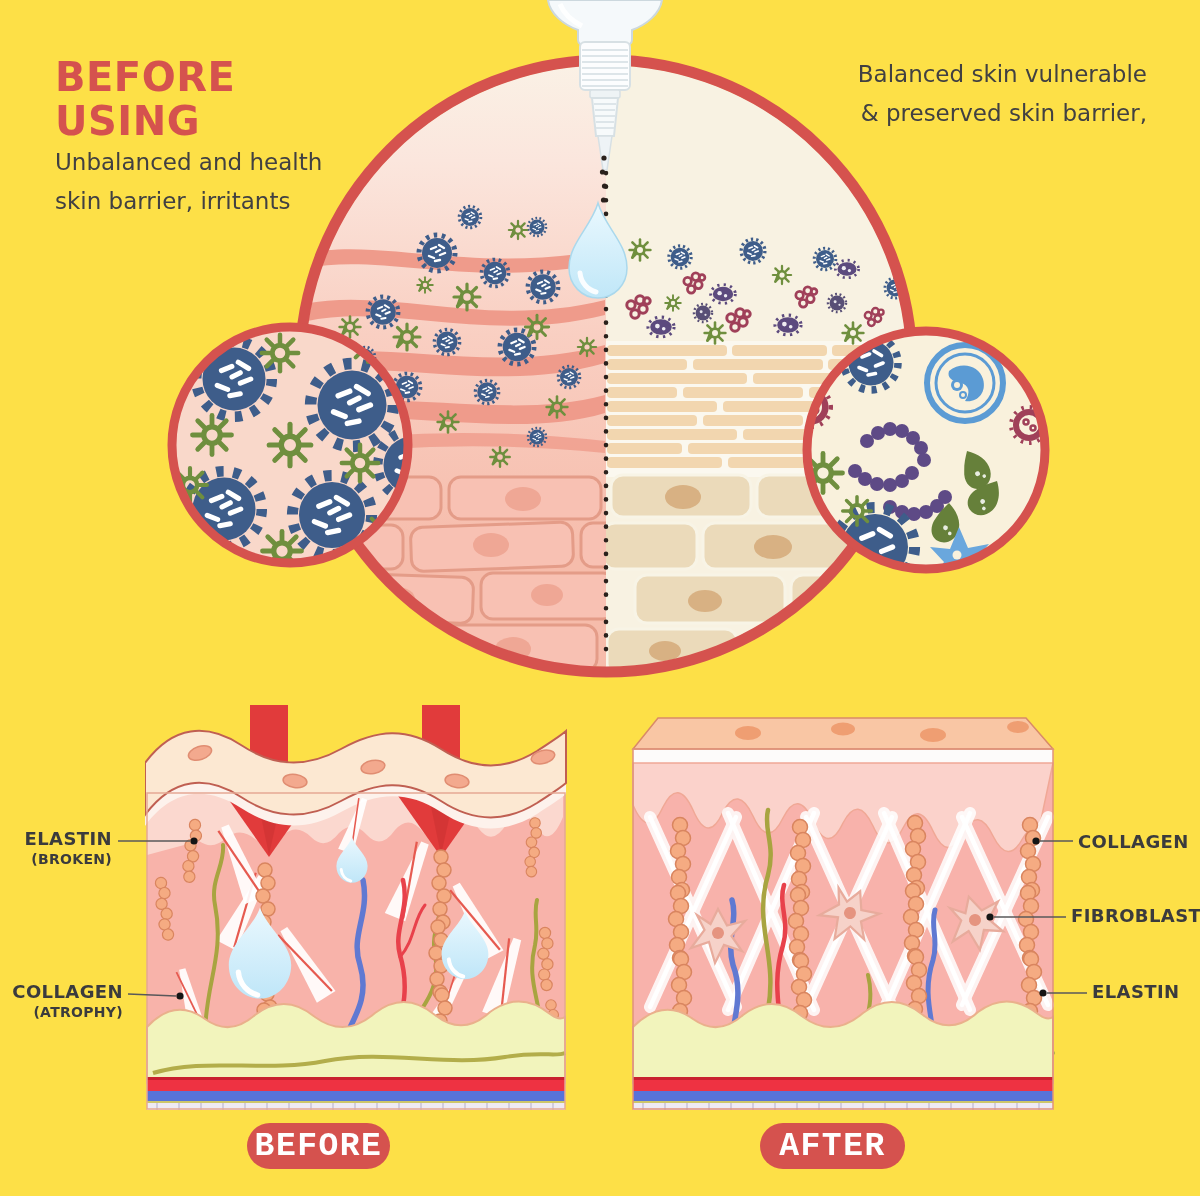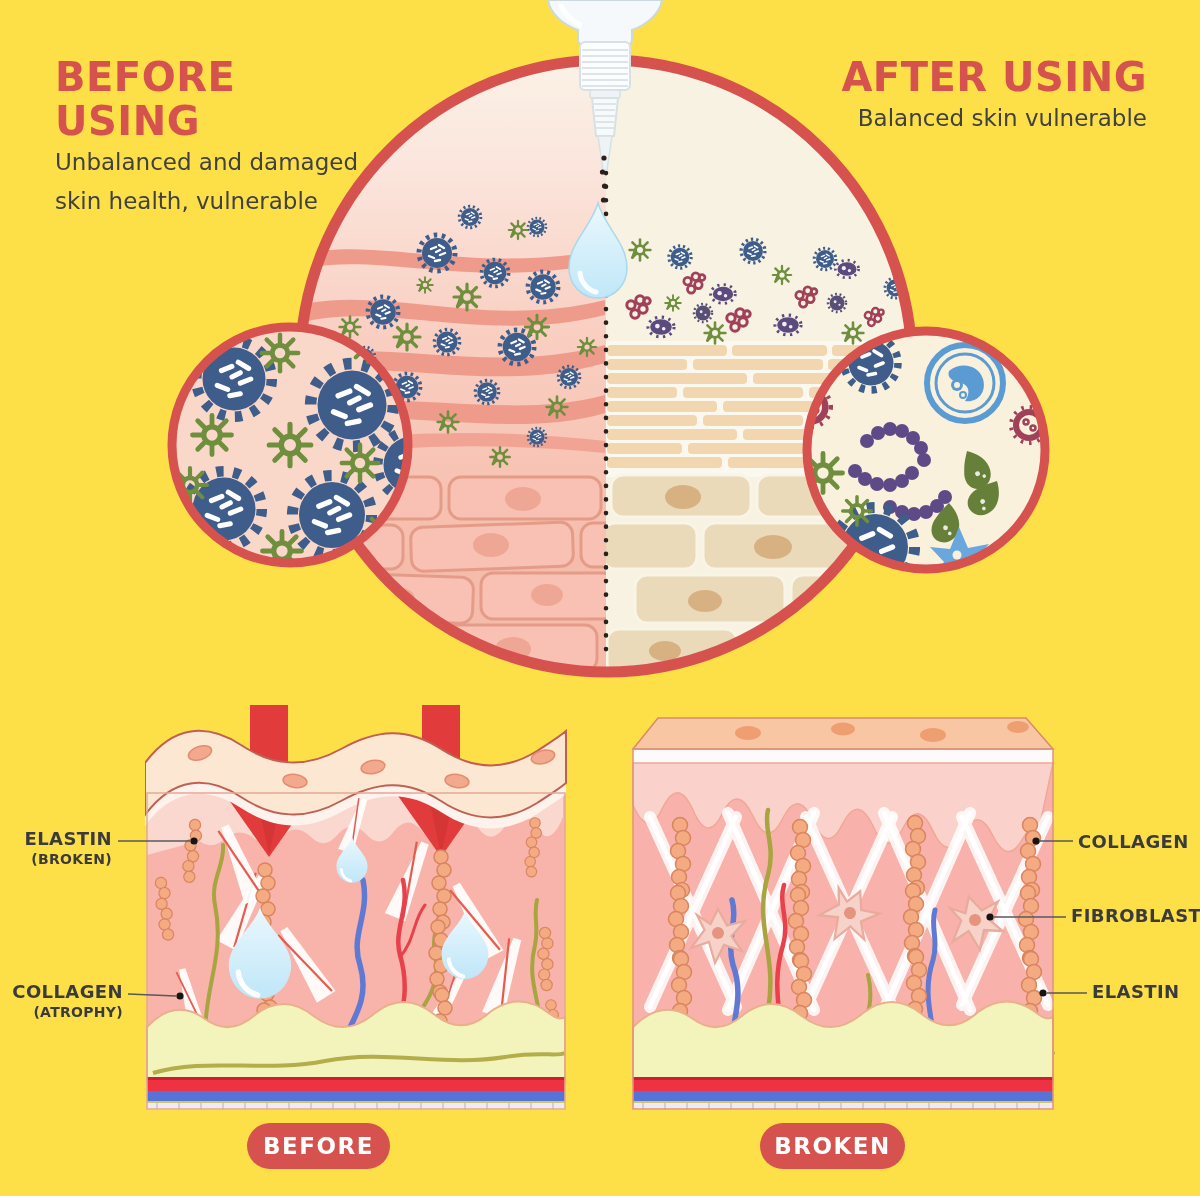--- a/index.html
+++ b/index.html
@@ -13,21 +13,21 @@
   .before-block{left:55px;top:55px;text-align:left;}
   .after-block{right:53px;top:55px;text-align:right;}
   
   .anat-label{line-height:21px;}
   .anat-main{font-size:18px;font-weight:700;letter-spacing:.4px;color:var(--c-label-dark,#3B3B3D);}
   .anat-sub{font-size:14px;font-weight:600;letter-spacing:.3px;color:var(--c-label-dark,#3B3B3D);}
   .lbl-right{text-align:right;}
   .lbl-left{text-align:left;}
   
   .badge{height:46px;border-radius:23px;background:var(--c-accent,#D5524E);color:var(--c-badge-text,#fff);
-         display:flex;align-items:center;justify-content:center;font-size:23px;font-weight:700;letter-spacing:1.5px;}
+         display:flex;align-items:center;justify-content:center;font-size:33px;font-weight:700;letter-spacing:1.5px;font-family:Liberation Mono, monospace;}
   .overlay{pointer-events:none;}
 </style>
 </head>
 <body>
 
 <div class="canvas">
 
   <svg class="abs" style="left:285px;top:45px;" width="642" height="642" viewBox="0 0 642 642">
     <defs>
       <clipPath id="mc-clip">
@@ -431,26 +431,26 @@
       <g transform="translate(252,192)">
           <circle r="13" fill="#584F76"></circle>
           <circle r="16" fill="none" stroke="#584F76" stroke-width="4" stroke-dasharray="3 4.4"></circle>
         </g>
     </g>
     <circle cx="129" cy="129" r="119" fill="none" style="stroke:var(--c-accent,#D5524E)" stroke-width="9"></circle>
   </svg>
 
   <div class="abs head-block before-block">
     <div class="head-title">BEFORE USING</div>
-    <div class="head-line">Unbalanced and damaged</div>
-    <div class="head-line">skin health, vulnerable</div>
+    <div class="head-line">Unbalanced and health</div>
+    <div class="head-line">skin barrier, irritants</div>
   </div>
   <div class="abs head-block after-block">
-    <div class="head-title">AFTER USING</div>
     <div class="head-line">Balanced skin vulnerable</div>
+    <div class="head-line">&amp; preserved skin barrier,</div>
   </div>
 
   <svg class="abs" style="left:145px;top:705px;" width="422" height="405" viewBox="0 0 422 405">
     <defs>
       <linearGradient id="lp-gdrop" x1="0" y1="0" x2="0" y2="1">
         <stop offset="0" stop-color="#EAF8FE"></stop>
           <stop offset="1" stop-color="#BFE6F8"></stop>
       </linearGradient>
       <g id="lp-chain" fill="#F5AB82" stroke="#D9855F" stroke-width="1.5">
         <circle cx="0" cy="0" r="7"></circle>
@@ -725,15 +725,15 @@
     <g fill="#151515">
       <circle cx="194" cy="841" r="3.6"></circle>
       <circle cx="180" cy="996" r="3.6"></circle>
       <circle cx="1036" cy="841" r="3.6"></circle>
       <circle cx="990" cy="917" r="3.6"></circle>
       <circle cx="1043" cy="993" r="3.6"></circle>
     </g>
   </svg>
 
   <div class="abs badge" style="left:247px;top:1123px;width:143px;">BEFORE</div>
-  <div class="abs badge" style="left:760px;top:1123px;width:145px;">BROKEN</div>
+  <div class="abs badge" style="left:760px;top:1123px;width:145px;">AFTER</div>
 
 </div>
 
 </body></html>

